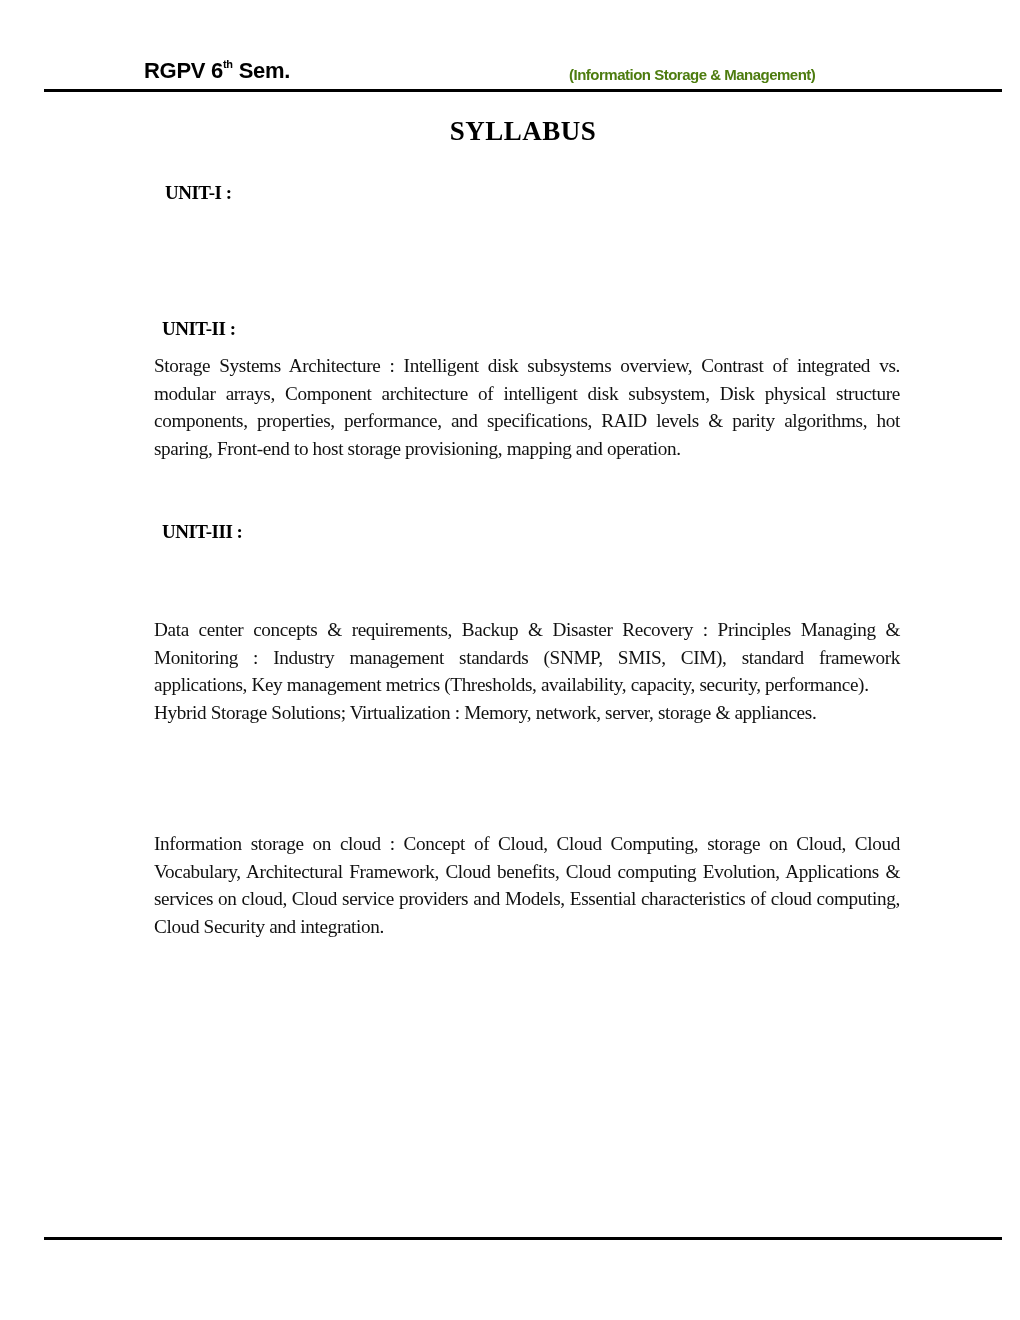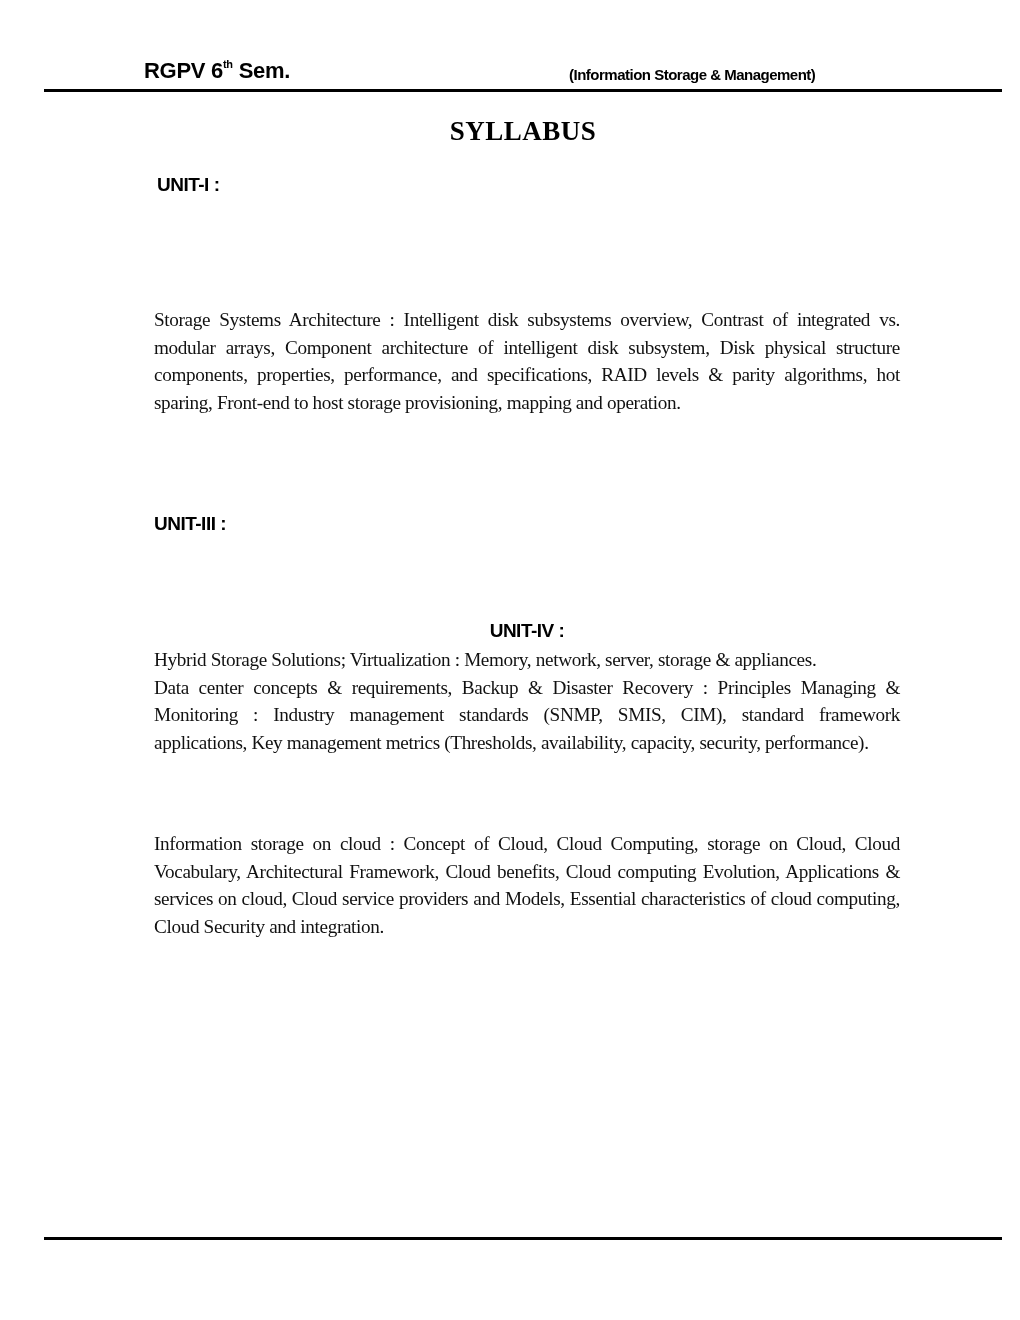--- a/index.html
+++ b/index.html
@@ -37,21 +37,21 @@
       margin-right: 6px;
     }
     .header-right {
       position: absolute;
       left: 525px;
       top: 14px;
       font-family: "Liberation Sans", sans-serif;
       font-weight: bold;
       font-size: 15px;
       letter-spacing: -0.5px;
-      color: #000000;
+      color: #4d7c0f;
     }
     .header-rule {
       position: absolute;
       left: 44px;
       top: 89px;
       width: 958px;
       height: 3px;
       background: #000;
     }
     .footer-rule {
@@ -81,28 +81,27 @@
       width: 745px;
       font-family: "Liberation Serif", serif;
       font-size: 19.2px;
       line-height: 27.5px;
       color: #111;
     }
     .unit {
       margin: 0;
     }
     .unit-heading {
-      font-family: Liberation Sans, sans-serif;
+      font-family: Liberation Serif, serif;
       font-weight: bold;
       font-size: 19px;
       letter-spacing: -0.5px;
       line-height: 30px;
-      margin: 0;
+      margin: 8px;
       color: #000;
-      text-align: center;
     }
     .unit-para {
       margin: 0;
       text-align: justify;
       letter-spacing: -0.35px;
     }
     .u1 { position: absolute; top: 0px; left: 2px; }
     .u2 { position: absolute; top: 136px; left: -1px; }
     .u3 { position: absolute; top: 339px; left: -1px; }
     .u4 { position: absolute; top: 446px; left: -1px; }
@@ -119,31 +118,31 @@
 
 <div class="title">SYLLABUS</div>
 
 <div class="content">
 
   <div class="unit u1">
     <p class="unit-heading">UNIT-I :</p>
   </div>
 
   <div class="unit u2">
+    <p class="unit-heading">UNIT-II :</p>
     <p class="unit-para">Storage Systems Architecture : Intelligent disk subsystems overview, Contrast of integrated vs. modular arrays, Component architecture of intelligent disk subsystem, Disk physical structure components, properties, performance, and specifications, RAID levels &amp; parity algorithms, hot sparing, Front-end to host storage provisioning, mapping and operation.</p>
   </div>
 
   <div class="unit u3">
     <p class="unit-heading">UNIT-III :</p>
   </div>
 
   <div class="unit u4">
-    <p class="unit-heading">UNIT-IV :</p>
+    <p class="unit-para">Data center concepts &amp; requirements, Backup &amp; Disaster Recovery : Principles Managing &amp; Monitoring : Industry management standards (SNMP, SMIS, CIM), standard framework applications, Key management metrics (Thresholds, availability, capacity, security, performance).</p>
     <p class="unit-para">Hybrid Storage Solutions; Virtualization : Memory, network, server, storage &amp; appliances.</p>
-    <p class="unit-para">Data center concepts &amp; requirements, Backup &amp; Disaster Recovery : Principles Managing &amp; Monitoring : Industry management standards (SNMP, SMIS, CIM), standard framework applications, Key management metrics (Thresholds, availability, capacity, security, performance).</p>
   </div>
 
   <div class="unit u5">
     <p class="unit-para">Information storage on cloud : Concept of Cloud, Cloud Computing, storage on Cloud, Cloud Vocabulary, Architectural Framework, Cloud benefits, Cloud computing Evolution, Applications &amp; services on cloud, Cloud service providers and Models, Essential characteristics of cloud computing, Cloud Security and integration.</p>
   </div>
 
 </div>
 
 <div class="footer-rule"></div>
 

